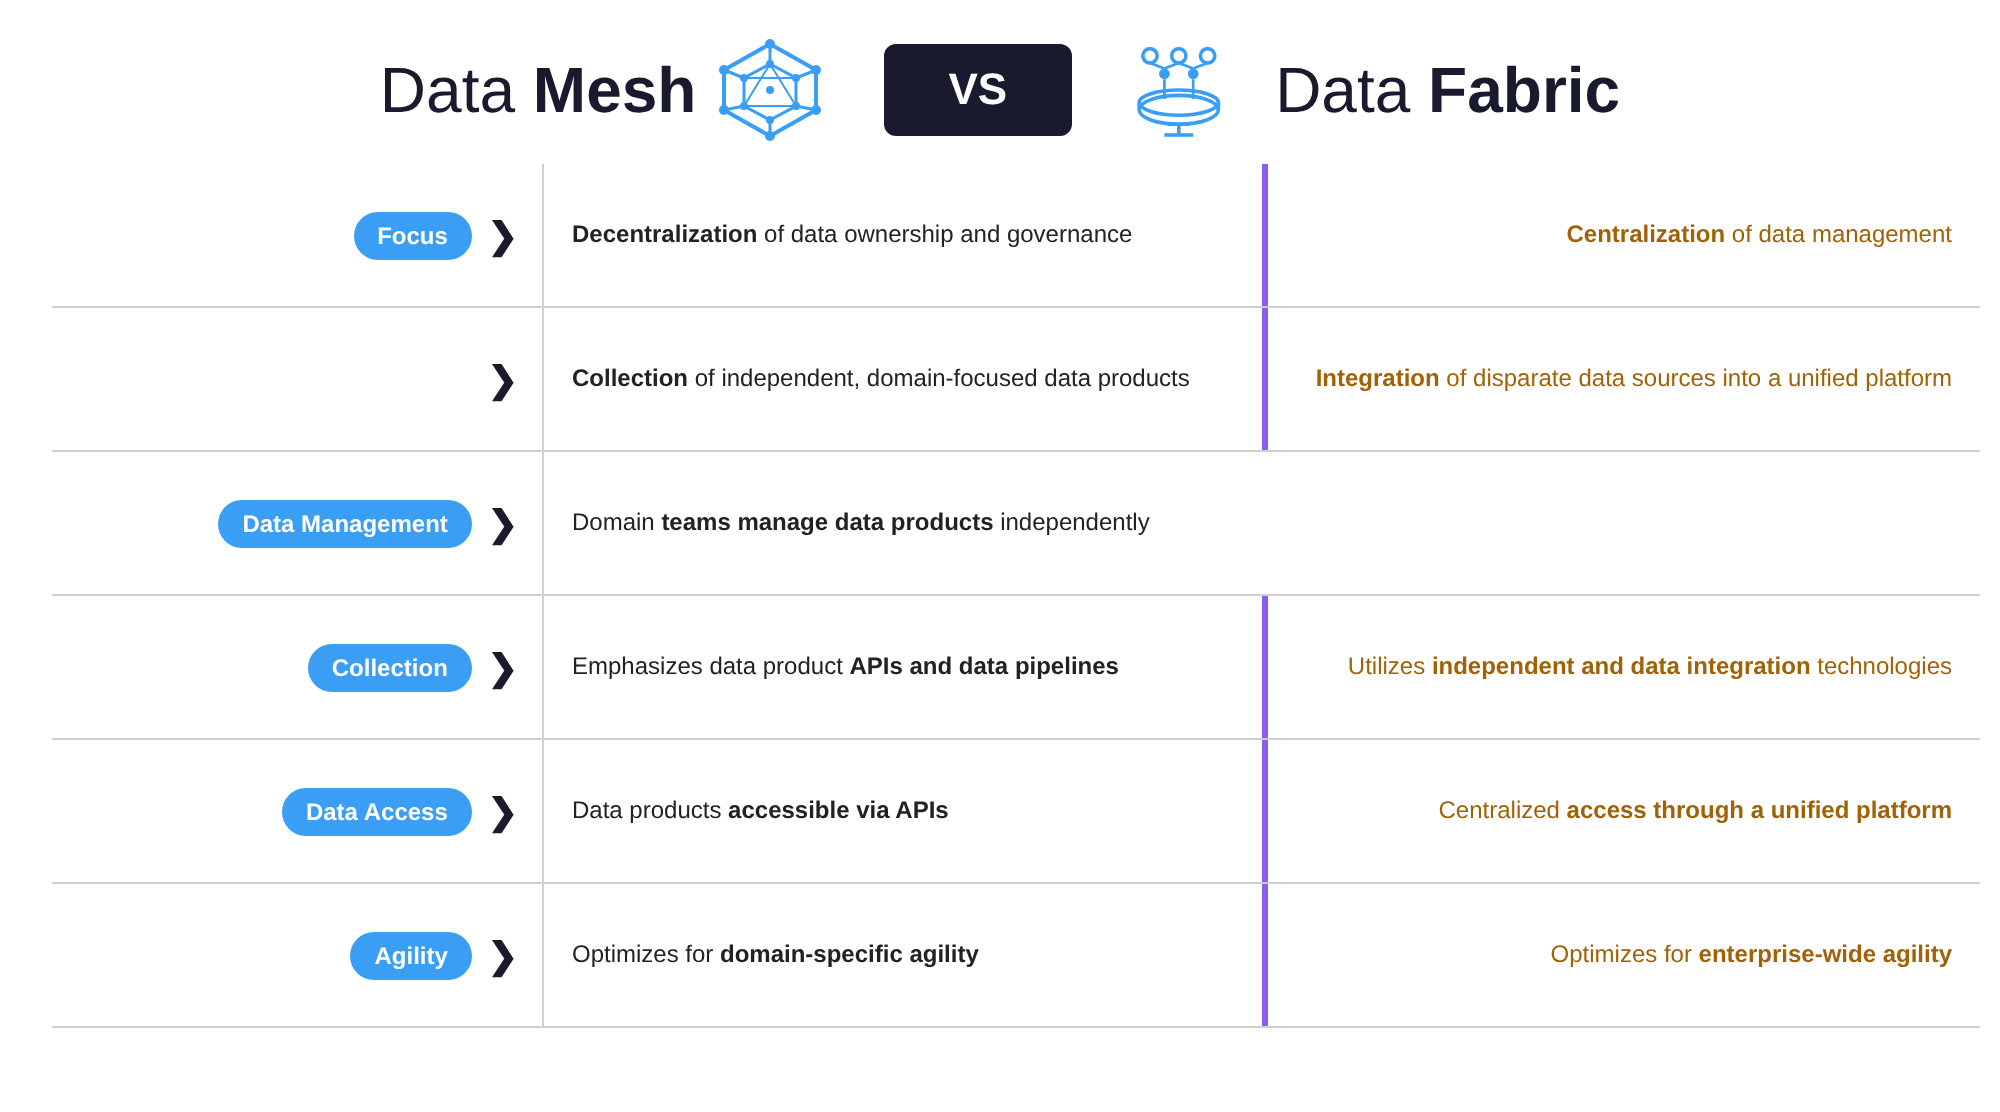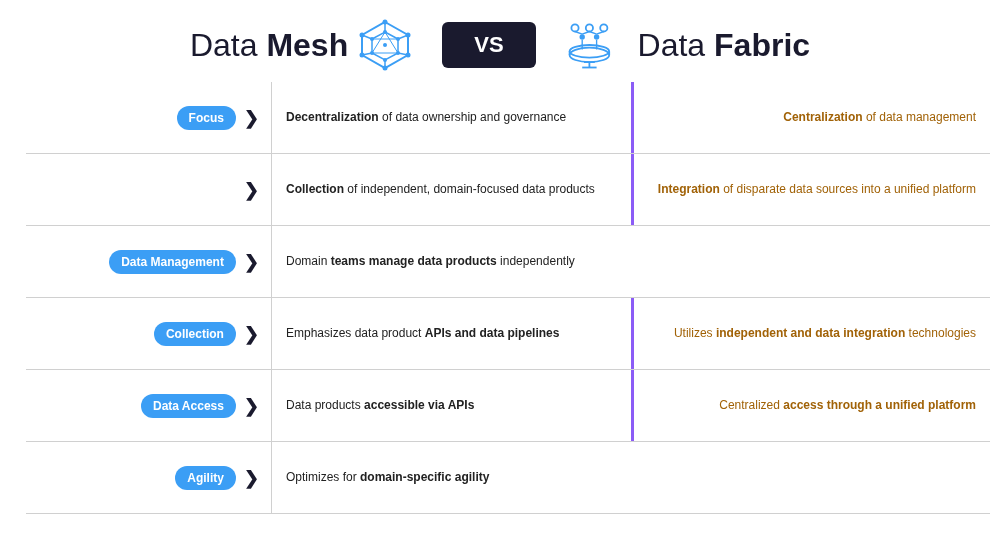--- a/index.html
+++ b/index.html
@@ -271,17 +271,20 @@
       </div>
     </div>
         <div class="data-row">
       <div class="col-label">
         <span class="label-badge">Agility</span>
         <span class="chevron">❯</span>
       </div>
       <div class="col-mesh">
         <p>Optimizes for <strong class="highlight">domain-specific agility</strong></p>
       </div>
+      <div class="col-fabric">
+        <p>Optimizes for <strong class="highlight">enterprise-wide agility</strong></p>
+      </div>
     </div>
       </div>
   </div>
 
 </div>
 
 </body></html>

